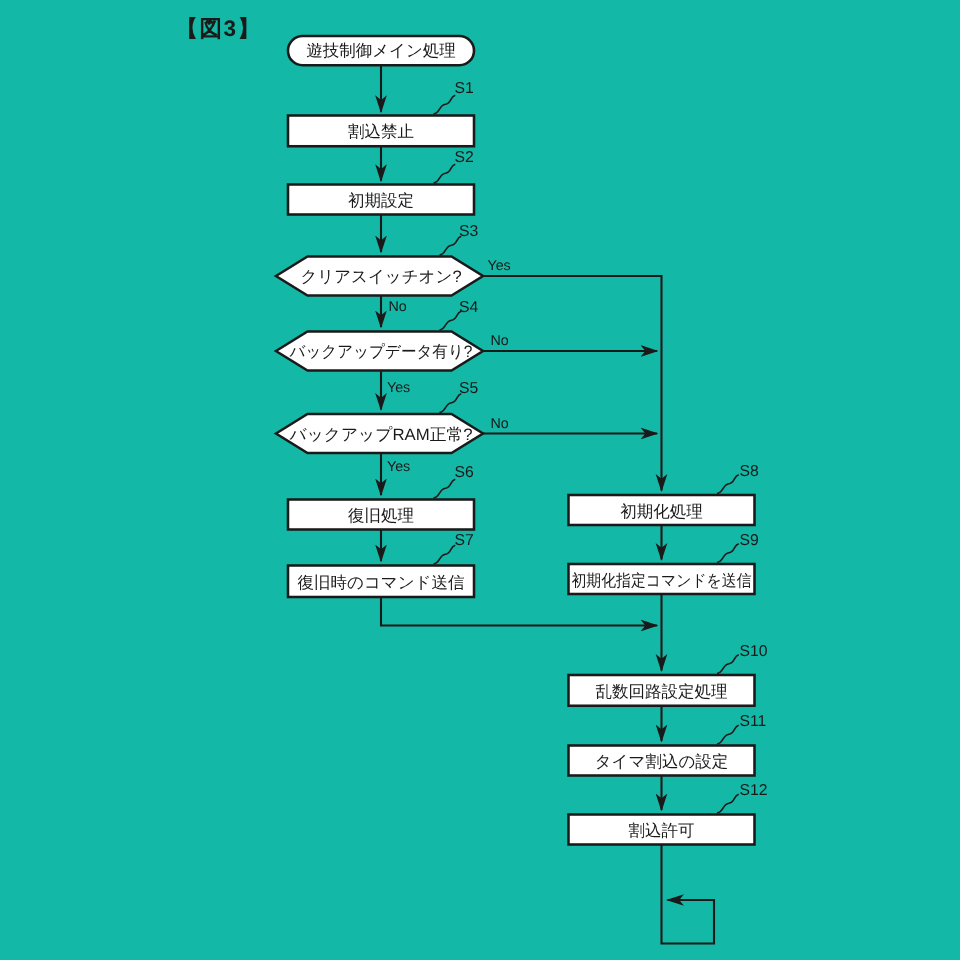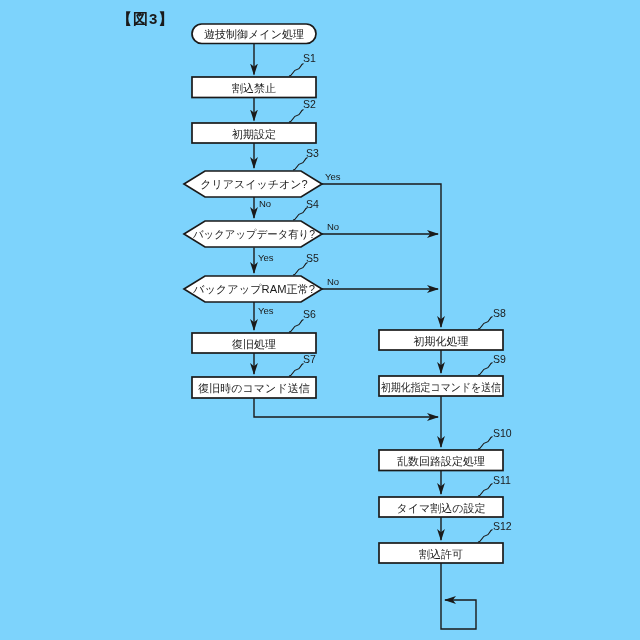--- a/index.html
+++ b/index.html
@@ -1,16 +1,16 @@
 <!DOCTYPE html>
 <html><head>
 <meta charset="utf-8">
 <style>
   html,body{margin:0;padding:0;background:#ffffff;width:640px;height:640px;overflow:hidden}
-  .page{position:relative;width:640px;height:640px;background:#7dd3fc}
+  .page{position:relative;width:640px;height:640px;background:#14b8a6}
   svg{display:block}
   svg text{font-family:"Liberation Sans","DejaVu Sans",sans-serif;fill:#1a1a1a}
   .fig-title{font-size:15px;font-weight:bold;letter-spacing:1px}
   .node-label{font-size:11px;text-anchor:middle}
   .step-id{font-size:10.5px}
   .branch-label{font-size:9.5px}
   .shape{fill:#ffffff;stroke:#1a1a1a;stroke-width:1.7}
   .edge{fill:none;stroke:#1a1a1a;stroke-width:1.4}
   .leader{fill:none;stroke:#1a1a1a;stroke-width:1.1}
 </style>

